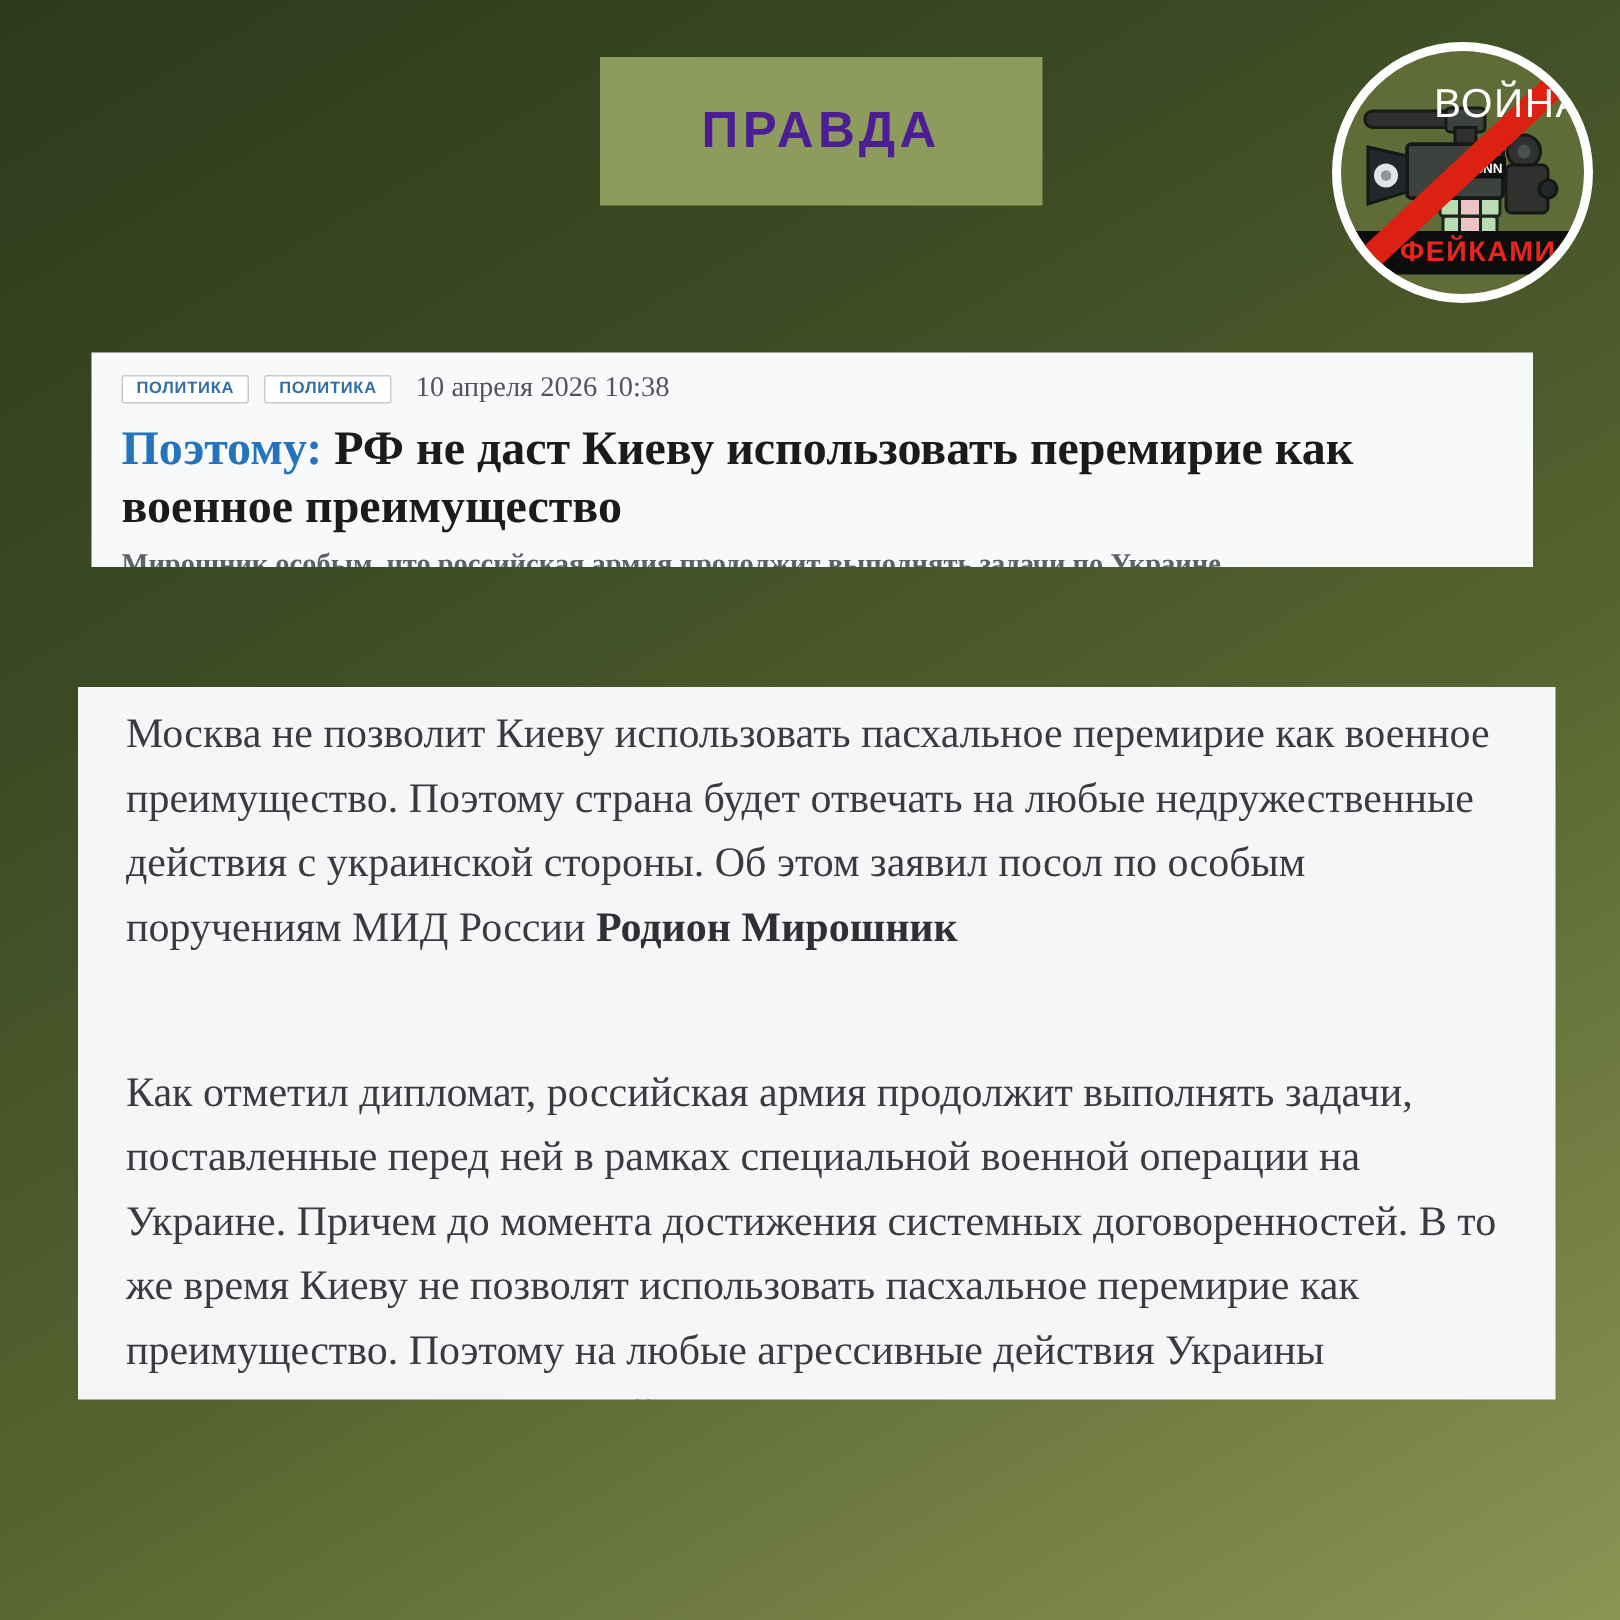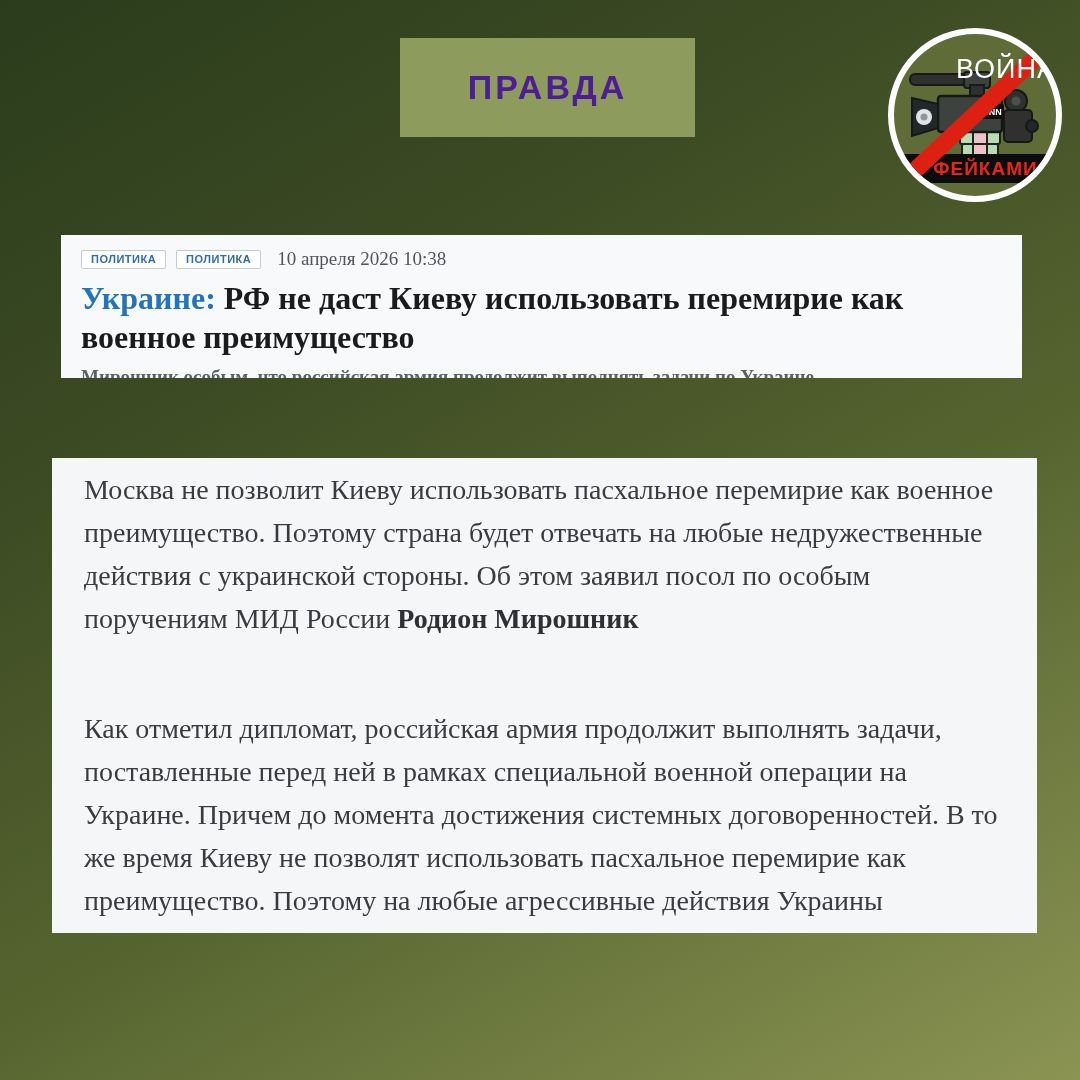--- a/index.html
+++ b/index.html
@@ -128,21 +128,21 @@
     <div class="badge-stripe"></div>
   </div>
 
   <div class="card-article">
     <div class="meta-row">
       <span class="tag-pill">ПОЛИТИКА</span>
       <span class="tag-pill">ПОЛИТИКА</span>
       <span class="meta-date">10 апреля 2026 10:38</span>
     </div>
     <div class="headline">
-      <span class="accent">Украине:</span><span> РФ не даст Киеву использовать перемирие как военное преимущество</span>
+      <span class="accent">Поэтому:</span><span> РФ не даст Киеву использовать перемирие как военное преимущество</span>
     </div>
     <div class="article-subtitle">Мирошник особым, что российская армия продолжит выполнять задачи по Украине</div>
   </div>
 
   <div class="card-quote">
     <p><span>Москва не позволит Киеву использовать пасхальное перемирие как военное преимущество. Поэтому страна будет отвечать на любые недружественные действия с украинской стороны. Об этом заявил посол по особым поручениям МИД России </span><b>Родион Мирошник</b></p>
     <p>Как отметил дипломат, российская армия продолжит выполнять задачи, поставленные перед ней в рамках специальной военной операции на Украине. Причем до момента достижения системных договоренностей. В то же время Киеву не позволят использовать пасхальное перемирие как преимущество. Поэтому на любые агрессивные действия Украины последует незамедлительный ответ.</p>
   </div>
 
 </div>

